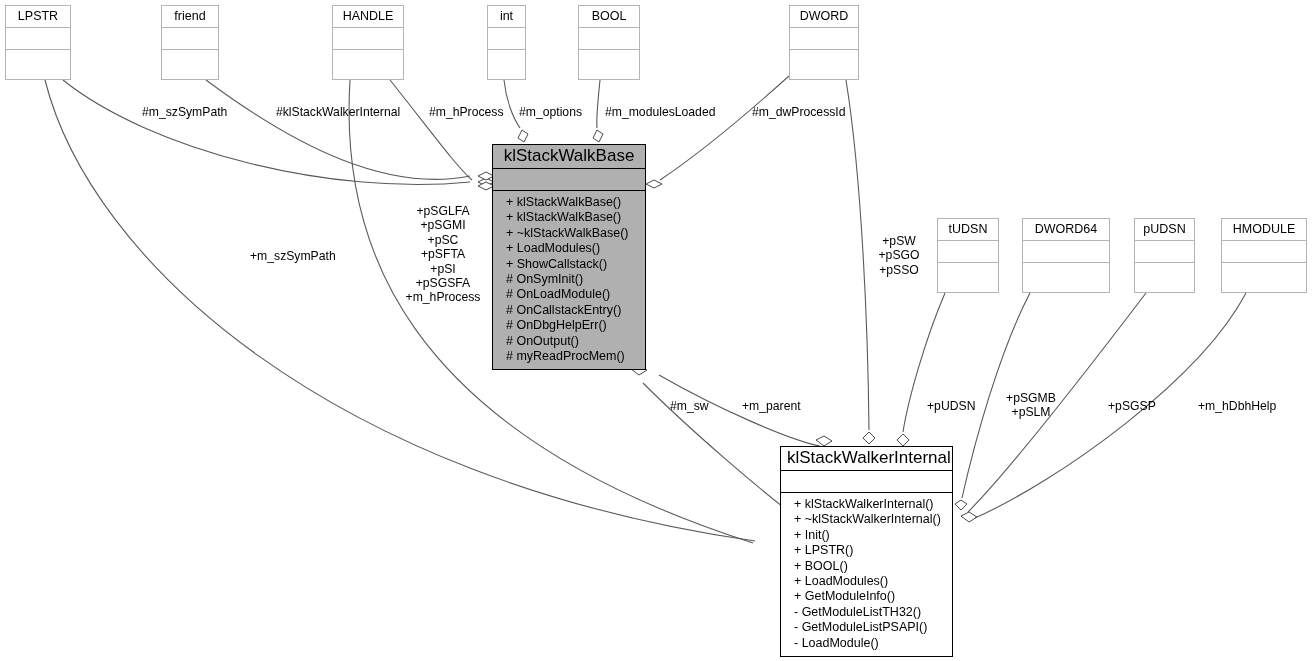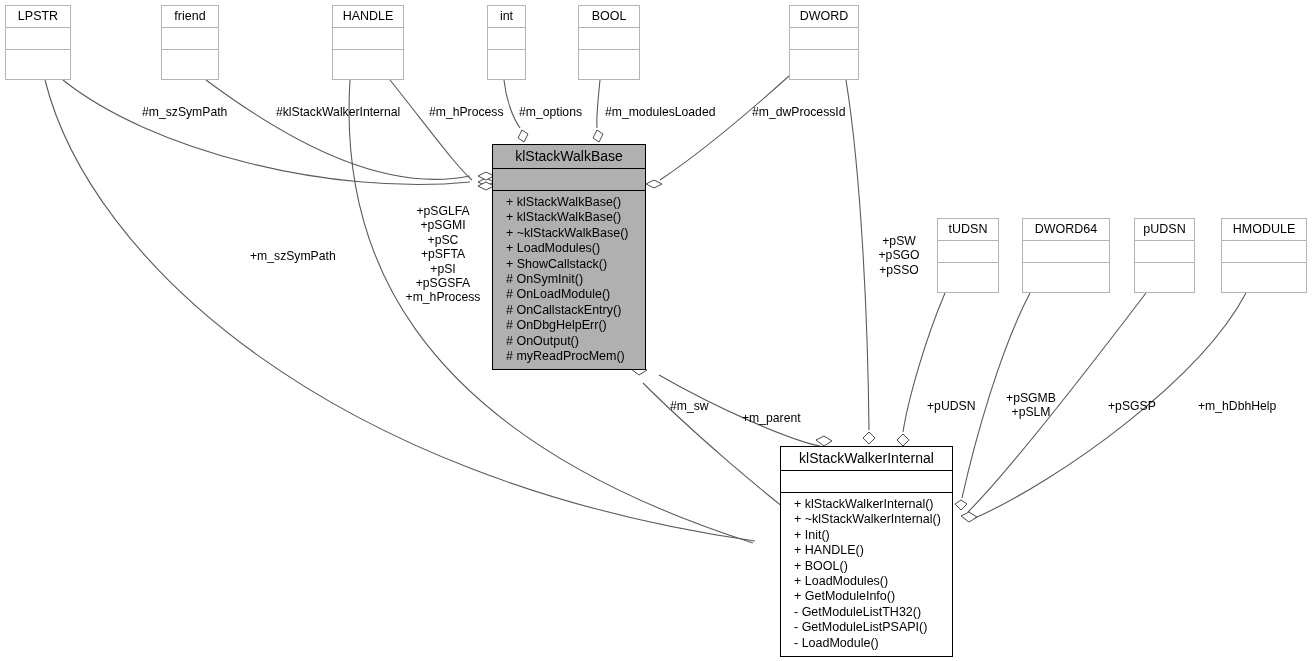--- a/index.html
+++ b/index.html
@@ -60,21 +60,21 @@
   .node .n-ops {
     height: 23px;
   }
 
   
   .node.full {
     border: 1px solid #000000;
   }
   .node.full .n-title {
     border-bottom: 1px solid #000000;
-    font-size: 14px;
+    font-size: 17px;
     padding: 4px 6px 5px 6px;
   }
   .node.full .n-attrs {
     border-bottom: 1px solid #000000;
     height: 21px;
   }
   .node.full .n-ops {
     height: auto;
     padding: 4px 0 5px 4px;
   }
@@ -233,21 +233,21 @@
     </div>
   </div>
 
   <div class="node full" style="left:780px; top:446px; width:173px;">
     <div class="n-title">klStackWalkerInternal</div>
     <div class="n-attrs"></div>
     <div class="n-ops">
       <div class="member">+ klStackWalkerInternal()</div>
       <div class="member">+ ~klStackWalkerInternal()</div>
       <div class="member">+ Init()</div>
-      <div class="member">+ HANDLE()</div>
+      <div class="member">+ LPSTR()</div>
       <div class="member">+ BOOL()</div>
       <div class="member">+ LoadModules()</div>
       <div class="member">+ GetModuleInfo()</div>
       <div class="member">- GetModuleListTH32()</div>
       <div class="member">- GetModuleListPSAPI()</div>
       <div class="member">- LoadModule()</div>
     </div>
   </div>
 
   <div class="elabel" style="left:142px; top:105px;">#m_szSymPath</div>
@@ -271,21 +271,21 @@
 +pSI
 +pSGSFA
 +m_hProcess</div>
 
   <div class="elabel stack" style="left:875px; top:234px; width:48px; white-space:pre;">+pSW
 +pSGO
 +pSSO</div>
 
   <div class="elabel" style="left:670px; top:399px;">#m_sw</div>
 
-  <div class="elabel" style="left:742px; top:399px;margin-top:12px;">+m_parent</div>
+  <div class="elabel" style="left:742px; top:399px;">+m_parent</div>
 
   <div class="elabel" style="left:927px; top:399px;">+pUDSN</div>
 
   <div class="elabel stack" style="left:1002px; top:391px; width:58px; white-space:pre;">+pSGMB
 +pSLM</div>
 
   <div class="elabel" style="left:1108px; top:399px;">+pSGSP</div>
 
   <div class="elabel" style="left:1198px; top:399px;">+m_hDbhHelp</div>
 

